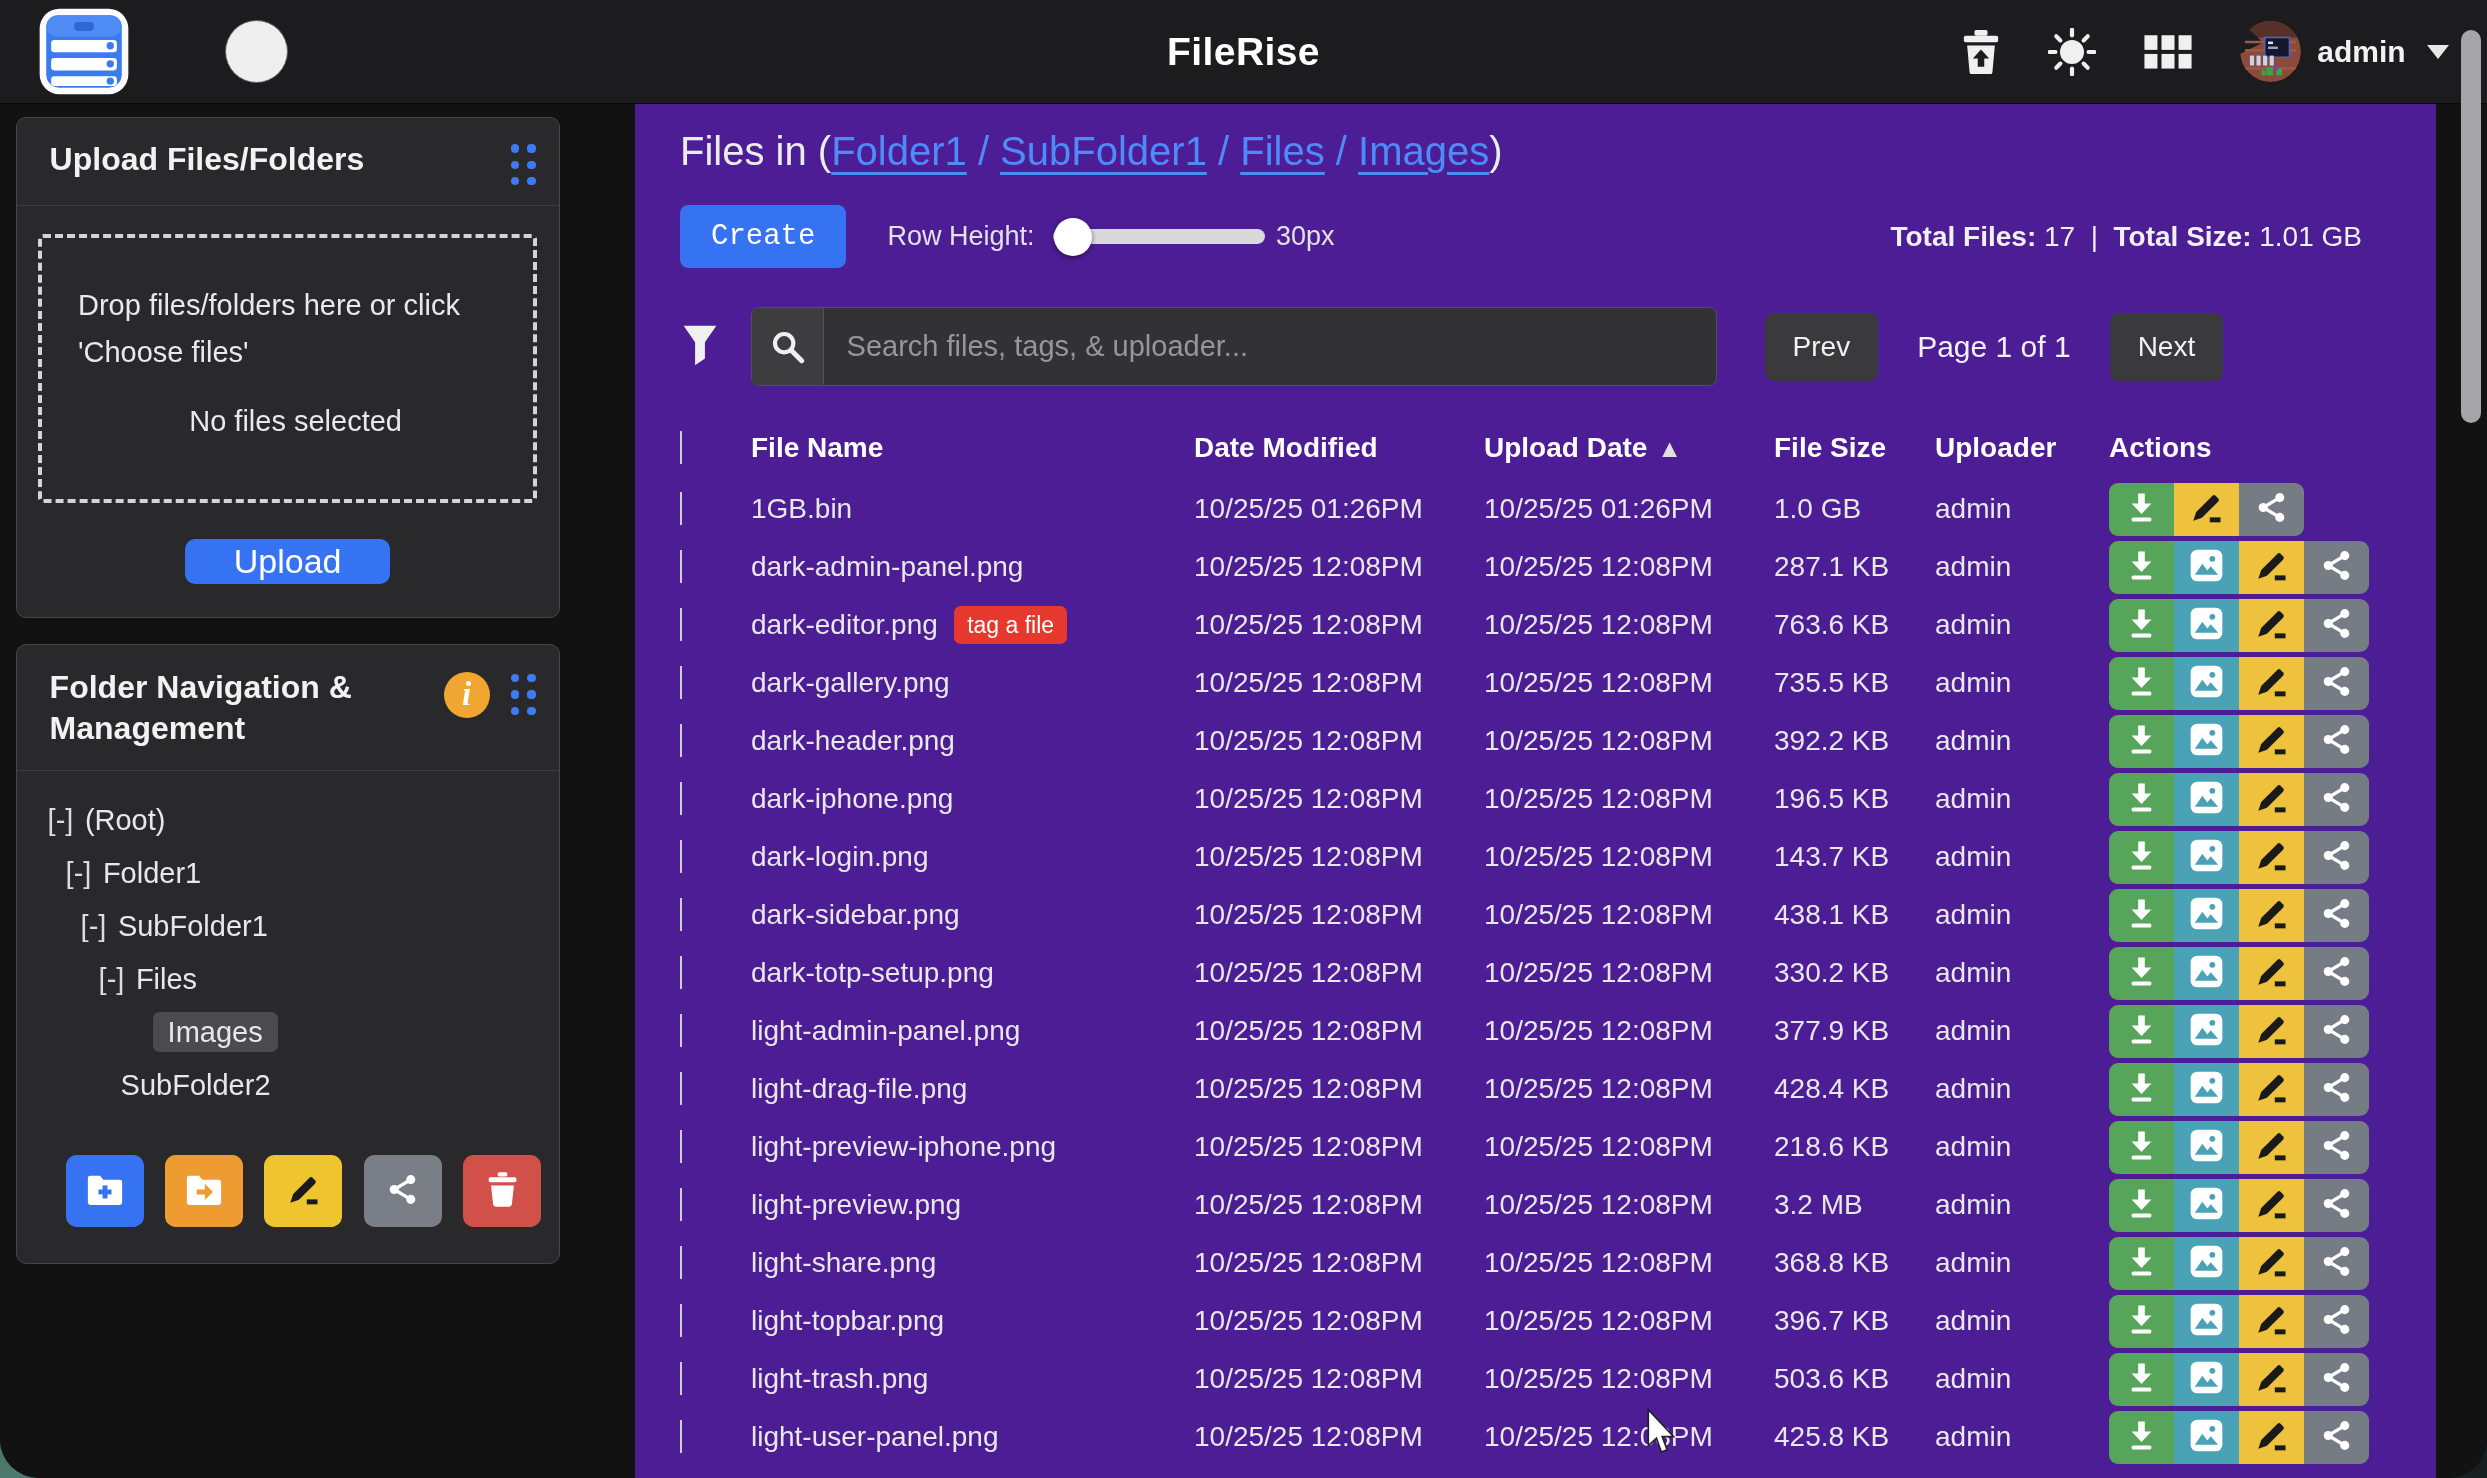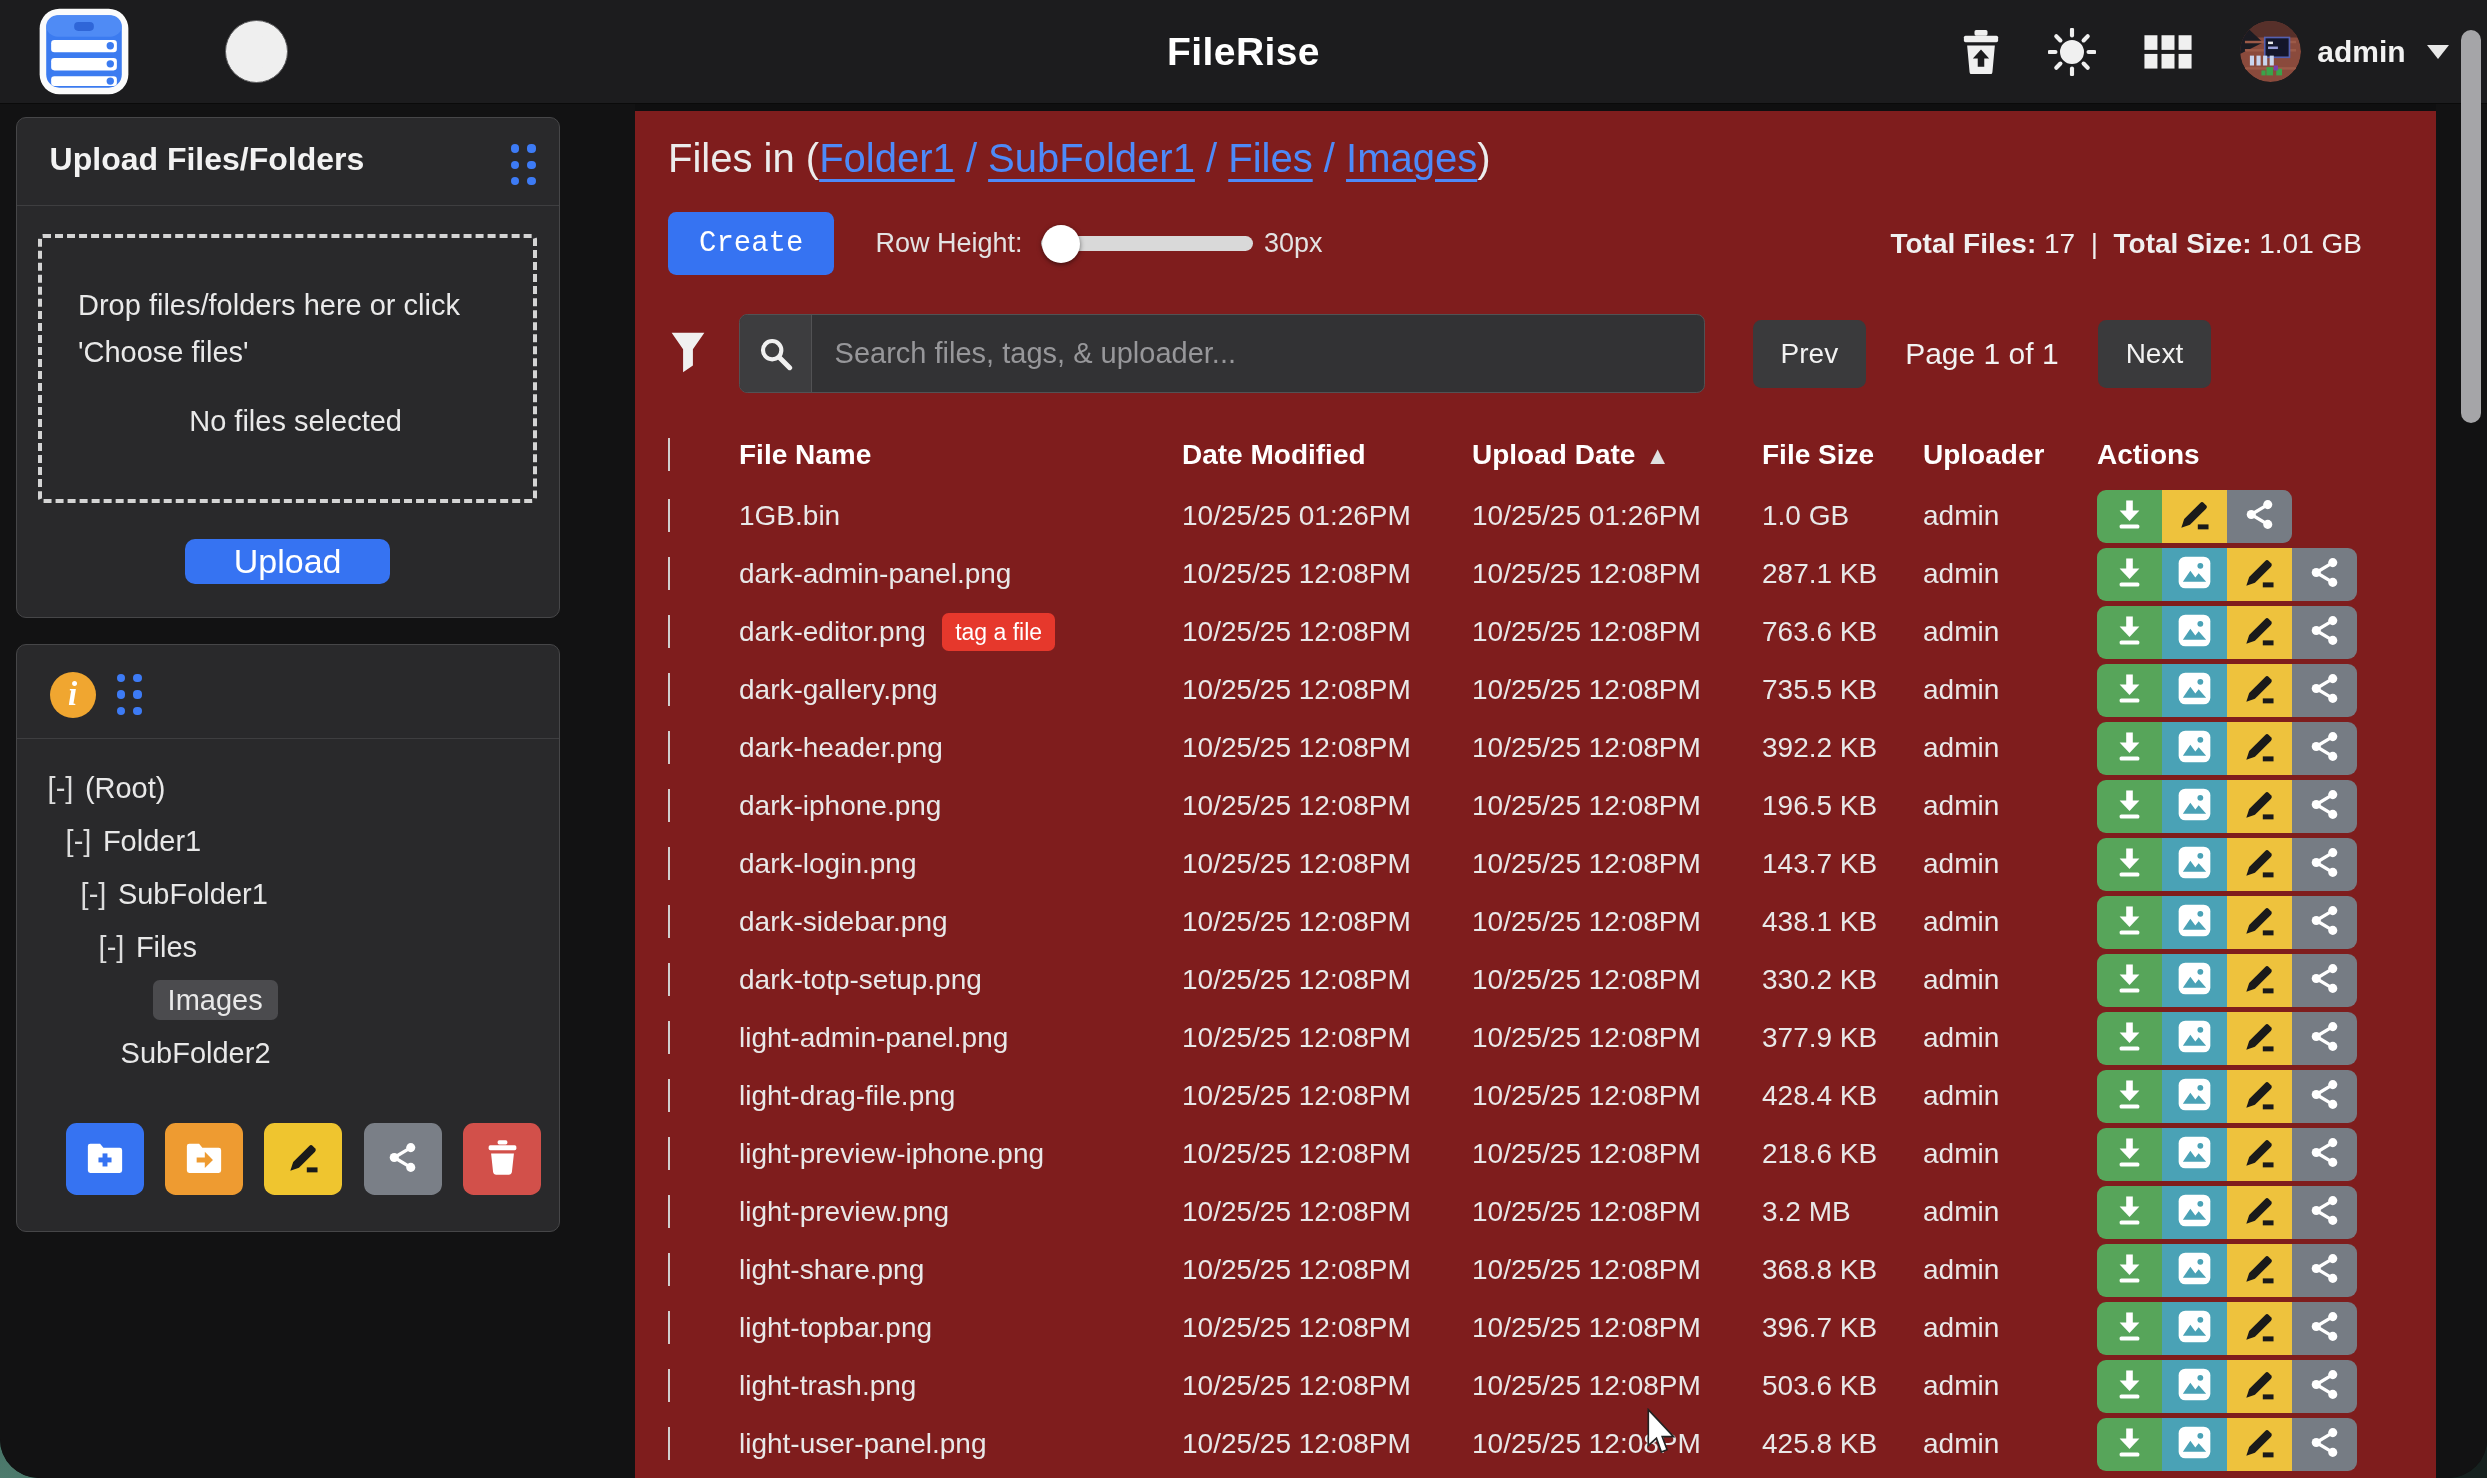--- a/index.html
+++ b/index.html
@@ -25,21 +25,21 @@
   .top-right { margin-left:auto; display:flex; align-items:center; gap:48px; }
   .icon-btn { background:none; border:none; padding:0; cursor:pointer; display:flex; align-items:center; }
   .avatar { width:61px; height:61px; border-radius:50%; overflow:hidden; }
   .user-name { font-size:30px; font-weight:bold; color:#f2f2f2; margin-left:16.4px; }
   .caret { width:0; height:0; border-left:11.5px solid transparent; border-right:11.5px solid transparent;
     border-top:14px solid #e8e8e8; margin-left:21.4px; }
 
   
   .body-row { display:flex; height:1374px; }
   .sidebar { width:635px; background:#121213; padding:13px 0 0 15.6px; flex:none; }
-  .main { flex:1; background:#7f1d1d; padding:25px 0 0 33px; position:relative;margin-top:7px; }
+  .main { flex:1; background:#4c1d95; padding:25px 0 0 45px; position:relative; }
   .gutter { width:51px; background:#121213; flex:none; }
   .scroll-thumb { position:absolute; right:5.8px; top:30px; width:20px; height:393px;
     background:#a5a5a8; border-radius:10.7px; z-index:50; }
 
   
   .card { width:544px; background:#29292b; border:1.6px solid #464648; border-radius:10px; margin-bottom:26px; }
   .card-head { display:flex; align-items:flex-start; padding:21.4px 23px 20px 33px;
     border-bottom:1.6px solid #3e3e40; }
   .card-title { font-size:32px; font-weight:bold; color:#f2f2f2; line-height:1.3; flex:1; padding-right:13px; }
   .head-icons { display:flex; align-items:center; gap:21.4px; margin-top:5px; }
@@ -244,20 +244,21 @@
             <span>Drop files/folders here or click</span><br>
             <span>'Choose files'</span>
           </div>
           <div class="no-files">No files selected</div>
         </div>
         <button class="upload-btn">Upload</button>
       </div>
 
       <div class="card">
         <div class="card-head">
+          <div class="card-title">Folder Navigation &amp; Management</div>
           <div class="head-icons">
             <span class="info-badge">i</span>
             <span class="drag-dots">
                 <i></i>
                 <i></i>
                 <i></i>
                 <i></i>
                 <i></i>
                 <i></i>
               </span>

